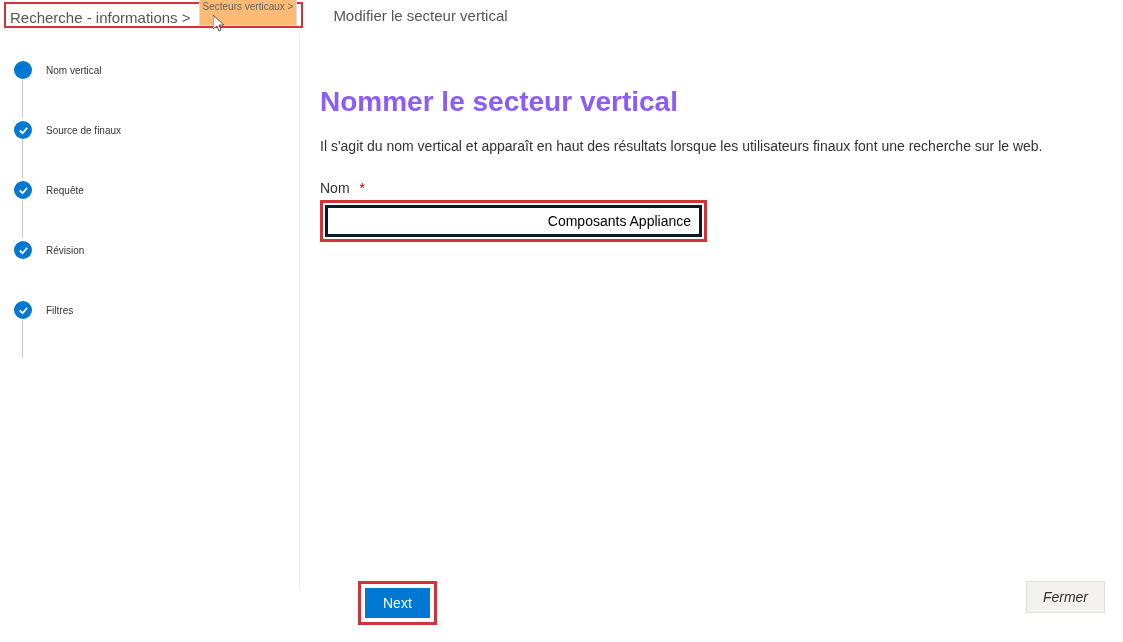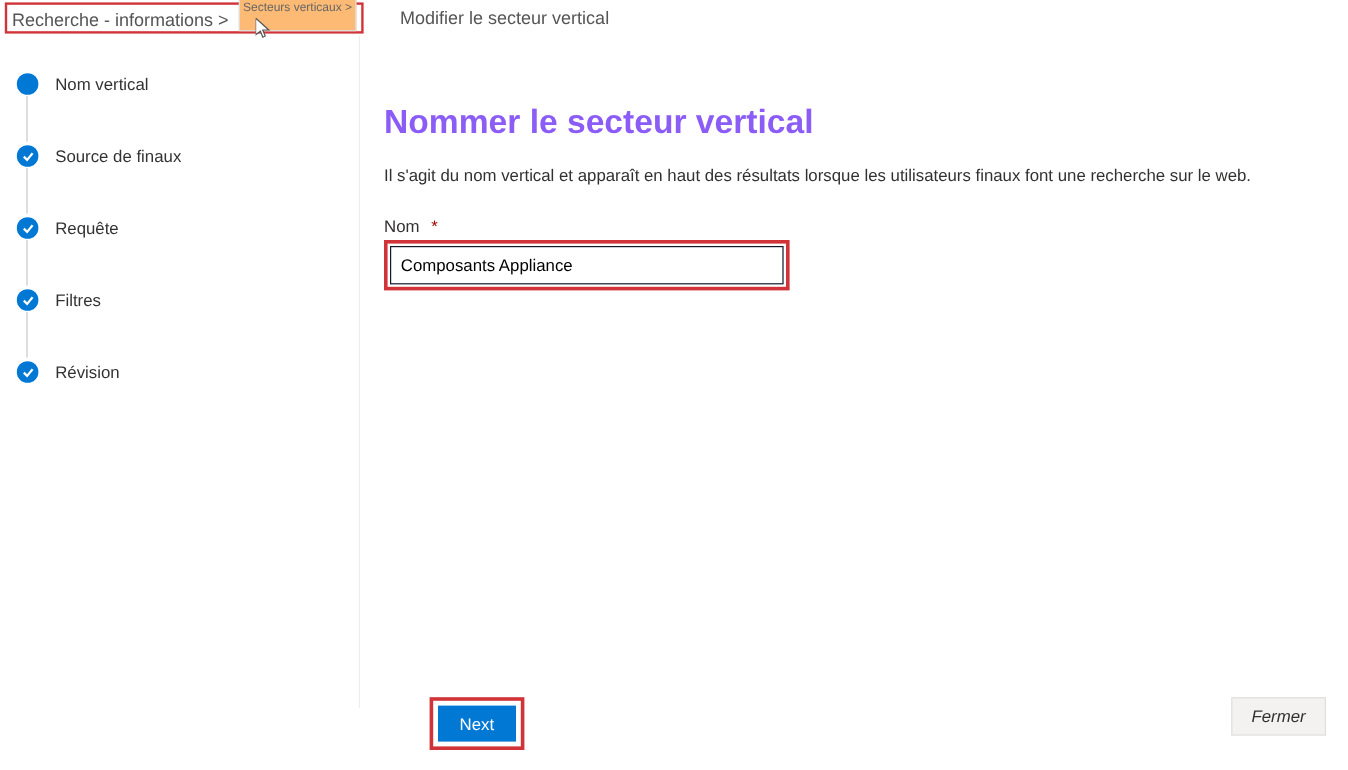--- a/index.html
+++ b/index.html
@@ -72,21 +72,21 @@
     .step-dot {
       width: 18px; height: 18px;
       border-radius: 50%;
       background: #0078d4;
       display: flex;
       align-items: center;
       justify-content: center;
       flex-shrink: 0;
     }
     .step-dot.check svg { width: 11px; height: 11px; }
-    .step-label { margin-left: 14px; font-size: 14px; color: #333; }
+    .step-label { margin-left: 14px; font-size: 10px; color: #333; }
 
     .content {
       flex: 1;
       padding: 56px 20px 0 20px;
     }
     .h1 {
       font-size: 28px;
       font-weight: 600;
       color: #8b5cf6;
       margin-bottom: 20px;
@@ -101,27 +101,28 @@
       color: #323130;
       margin-bottom: 4px;
     }
     .req { color: #a80000; margin-left: 6px; }
     .input-wrap {
       border: 3px solid #d13438;
       display: inline-block;
       padding: 2px;
     }
     .txt {
-      width: 328px;
+      width: 377px;
       height: 32px;
       padding: 5px 8px;
       font-size: 14px;
-      border: 1px solid #0f172a;
+      border: 3px solid #0f172a;
       outline: none;
       font-family: inherit;
+      text-align: right;
     }
 
     .footer {
       position: absolute;
       bottom: 6px;
       left: 0; right: 0;
       height: 56px;
       border-top: 1px solid transparent;
       display: flex;
       align-items: flex-start;
@@ -193,30 +194,30 @@
           </span>
         <span class="step-line"></span>
         <span class="step-label">Requête</span>
       </li>
       <li class="step">
         <span class="step-dot check">
             <svg viewBox="0 0 12 12">
               <path d="M2 6 L5 9 L10 3" stroke="#fff" stroke-width="2" fill="none"></path>
             </svg>
           </span>
+        <span class="step-label">Révision</span>
+      </li>
+      <li class="step">
+        <span class="step-dot check">
+            <svg viewBox="0 0 12 12">
+              <path d="M2 6 L5 9 L10 3" stroke="#fff" stroke-width="2" fill="none"></path>
+            </svg>
+          </span>
         <span class="step-line"></span>
         <span class="step-label">Filtres</span>
-      </li>
-      <li class="step">
-        <span class="step-dot check">
-            <svg viewBox="0 0 12 12">
-              <path d="M2 6 L5 9 L10 3" stroke="#fff" stroke-width="2" fill="none"></path>
-            </svg>
-          </span>
-        <span class="step-label">Révision</span>
       </li>
     </ul>
   </nav>
 
   <section class="content">
     <h1 class="h1">Nommer le secteur vertical</h1>
     <p class="desc">Il s'agit du nom vertical et apparaît en haut des résultats lorsque les utilisateurs finaux font une recherche sur le web.</p>
     <div class="field-label">
       <span>Nom</span>
       <span class="req">*</span>

